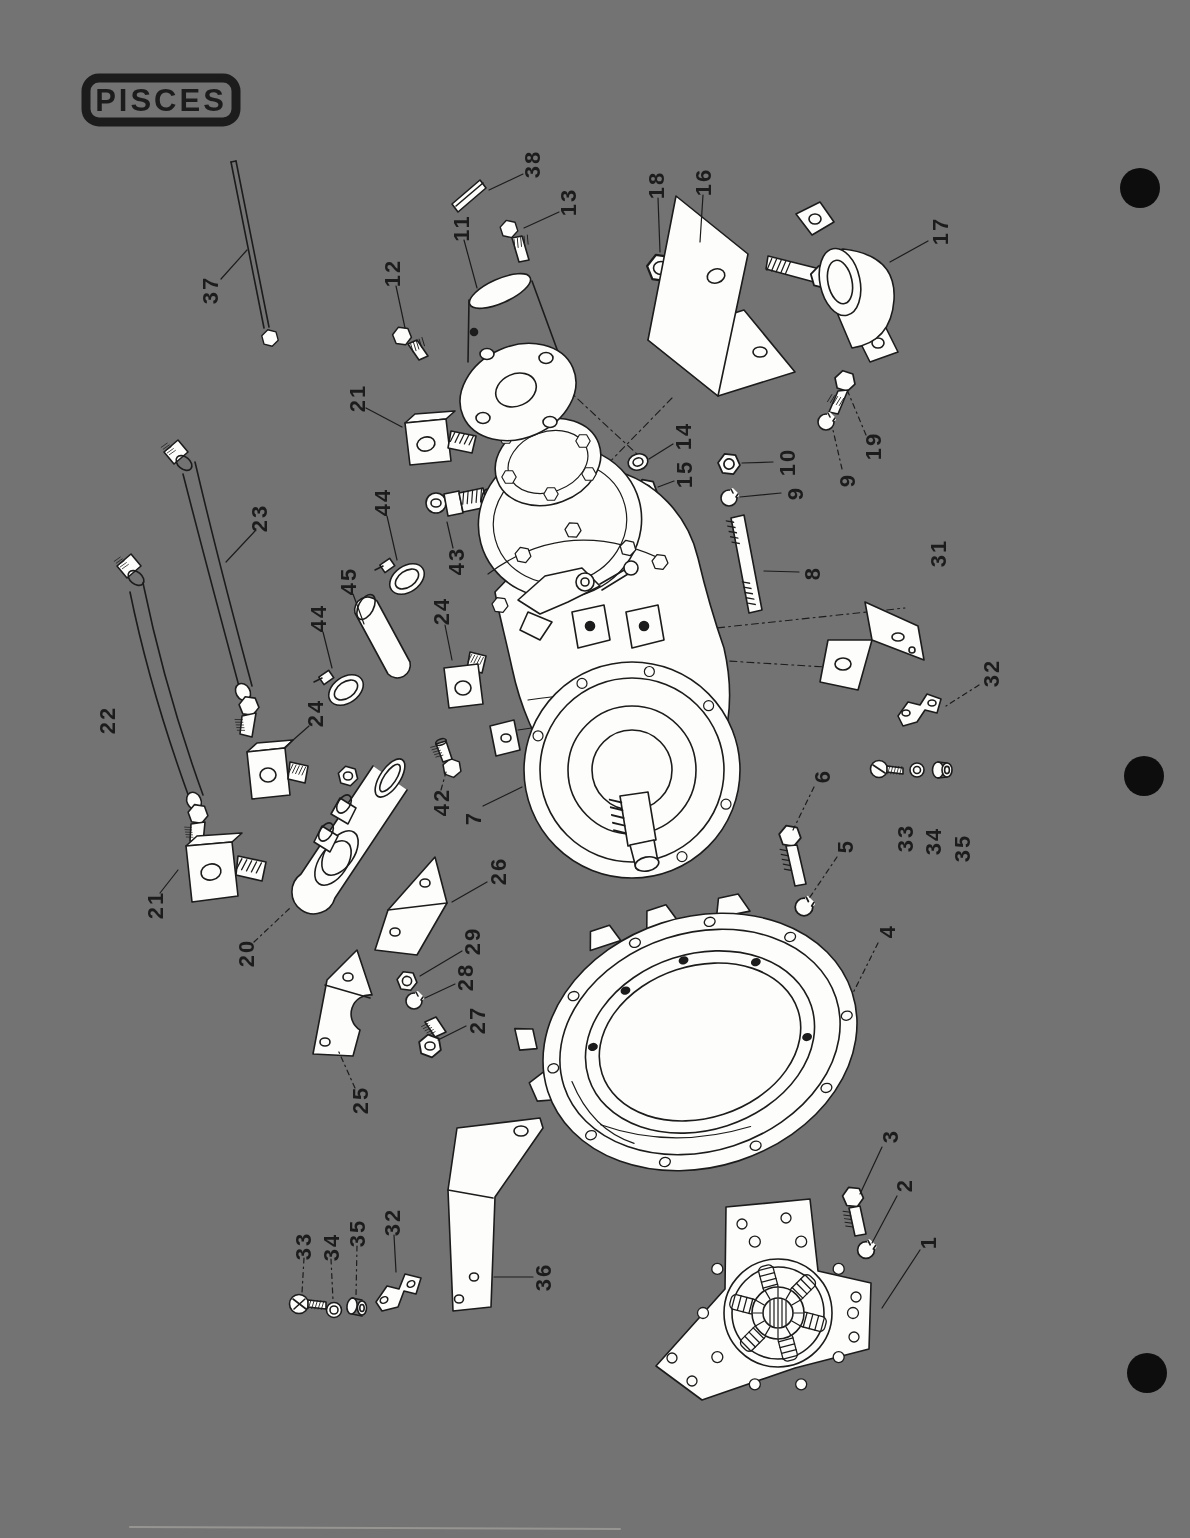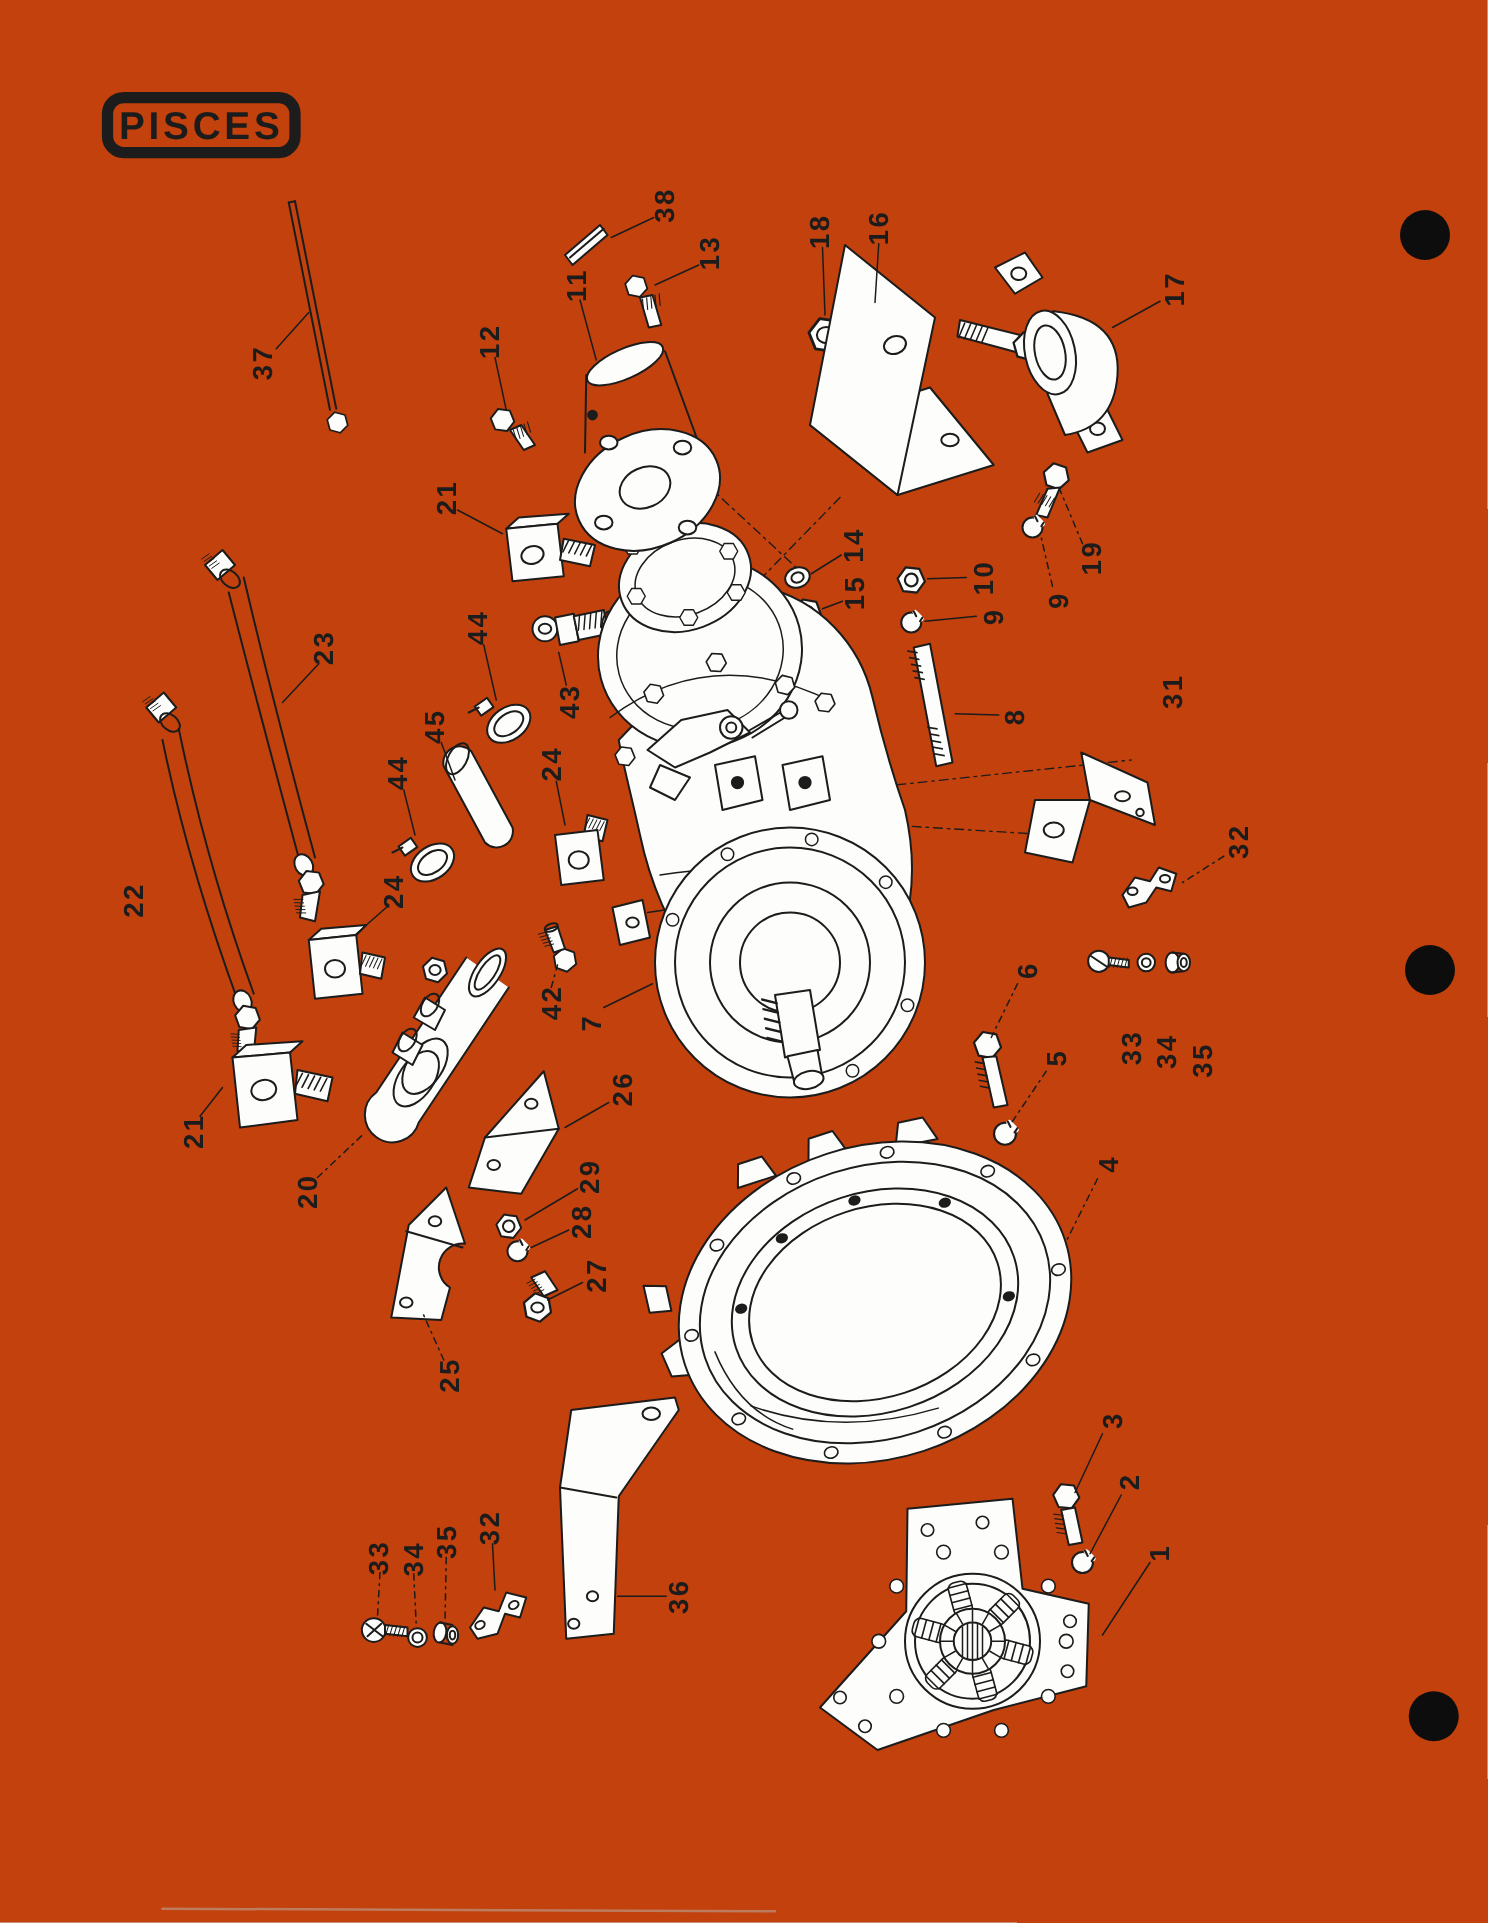--- a/index.html
+++ b/index.html
@@ -1,16 +1,16 @@
 <!DOCTYPE html>
 <html><head>
 <meta charset="utf-8">
 <style>
   html,body{margin:0;padding:0;background:#cfcfcf;}
-  .page{position:relative;width:1190px;height:1538px;background:#c2410c;margin:0 auto;overflow:hidden;
+  .page{position:relative;width:1190px;height:1538px;background:#737373;margin:0 auto;overflow:hidden;
         font-family:"Liberation Sans",sans-serif;}
   svg{display:block}
   .callout{font-family:"Liberation Sans",sans-serif;font-size:22px;font-weight:800;
            letter-spacing:2px;text-anchor:middle;}
   .logo-text{font-family:"Liberation Sans",sans-serif;font-size:31px;font-weight:800;
              letter-spacing:3px;text-anchor:middle;}
 </style>
 </head>
 <body>
 

